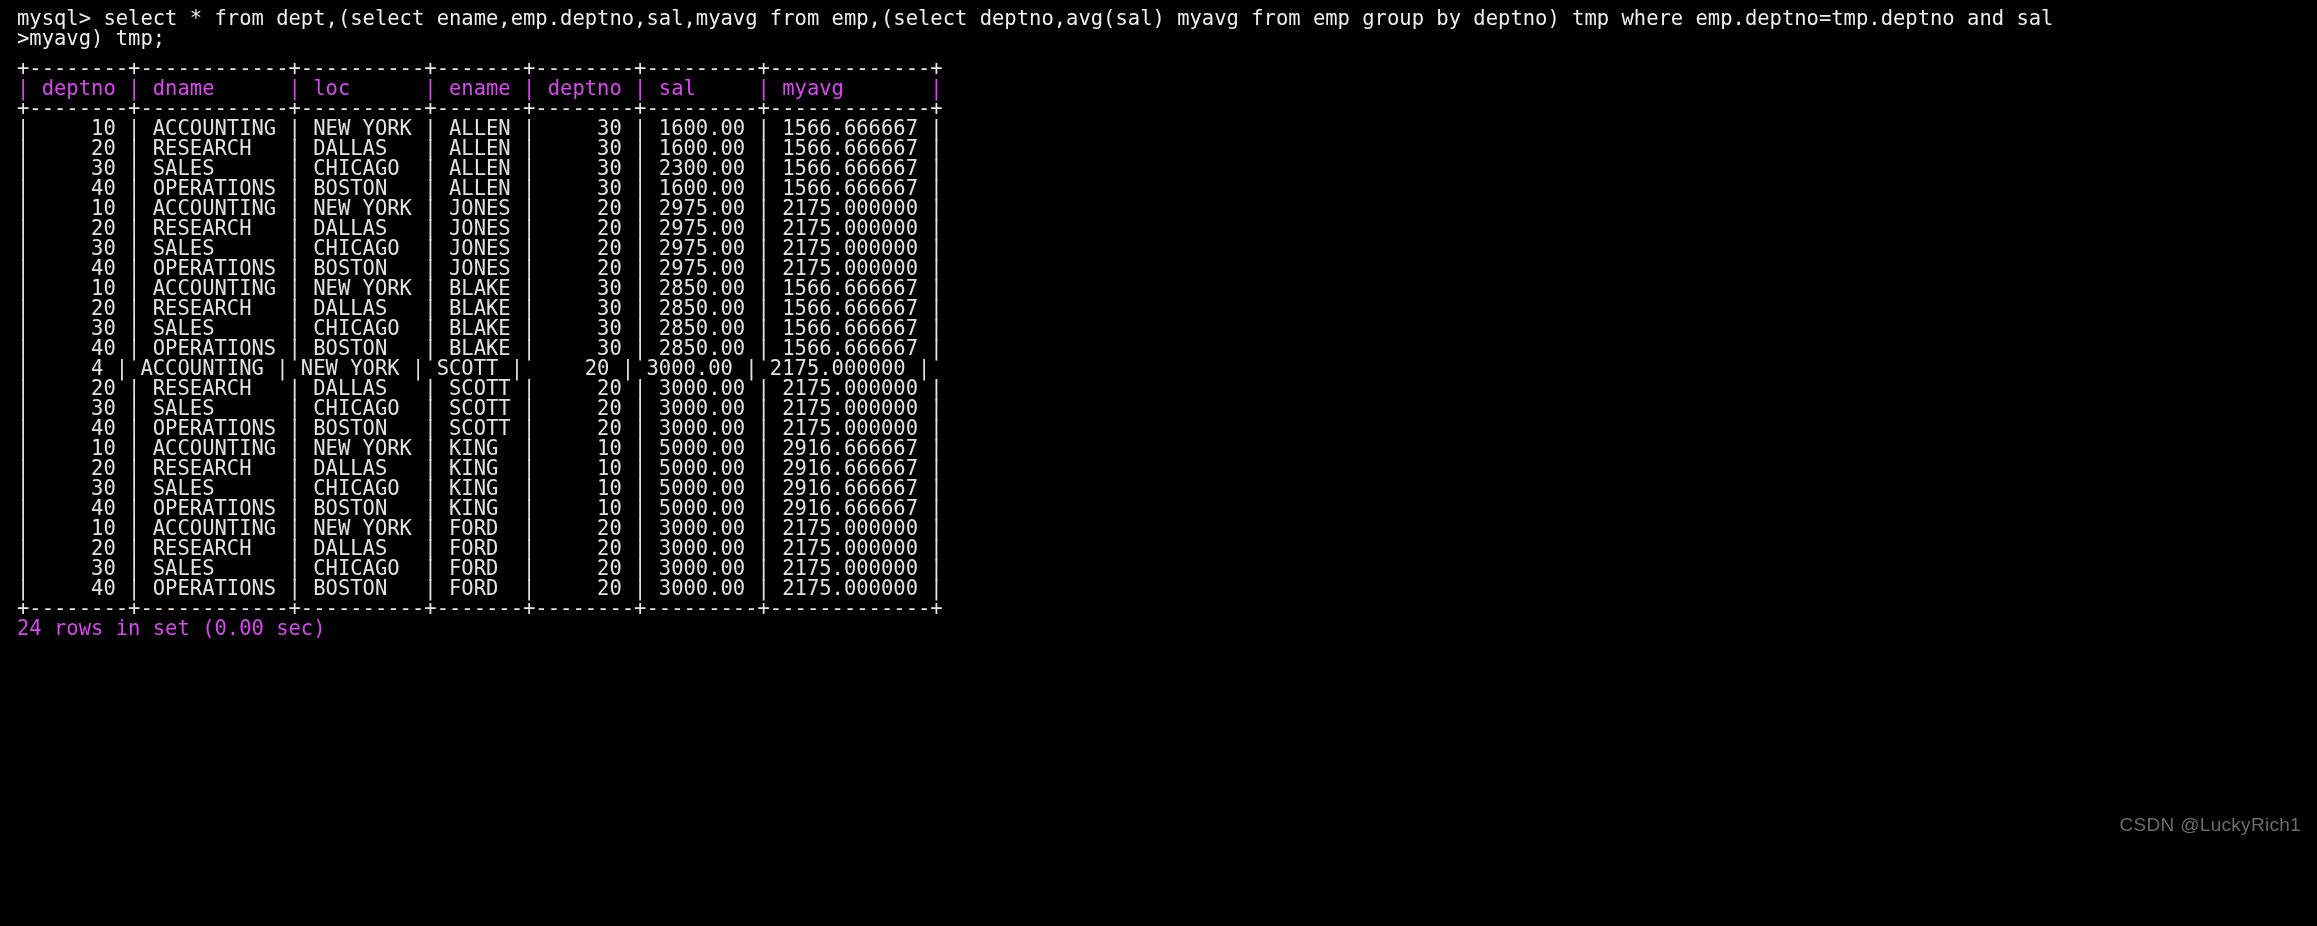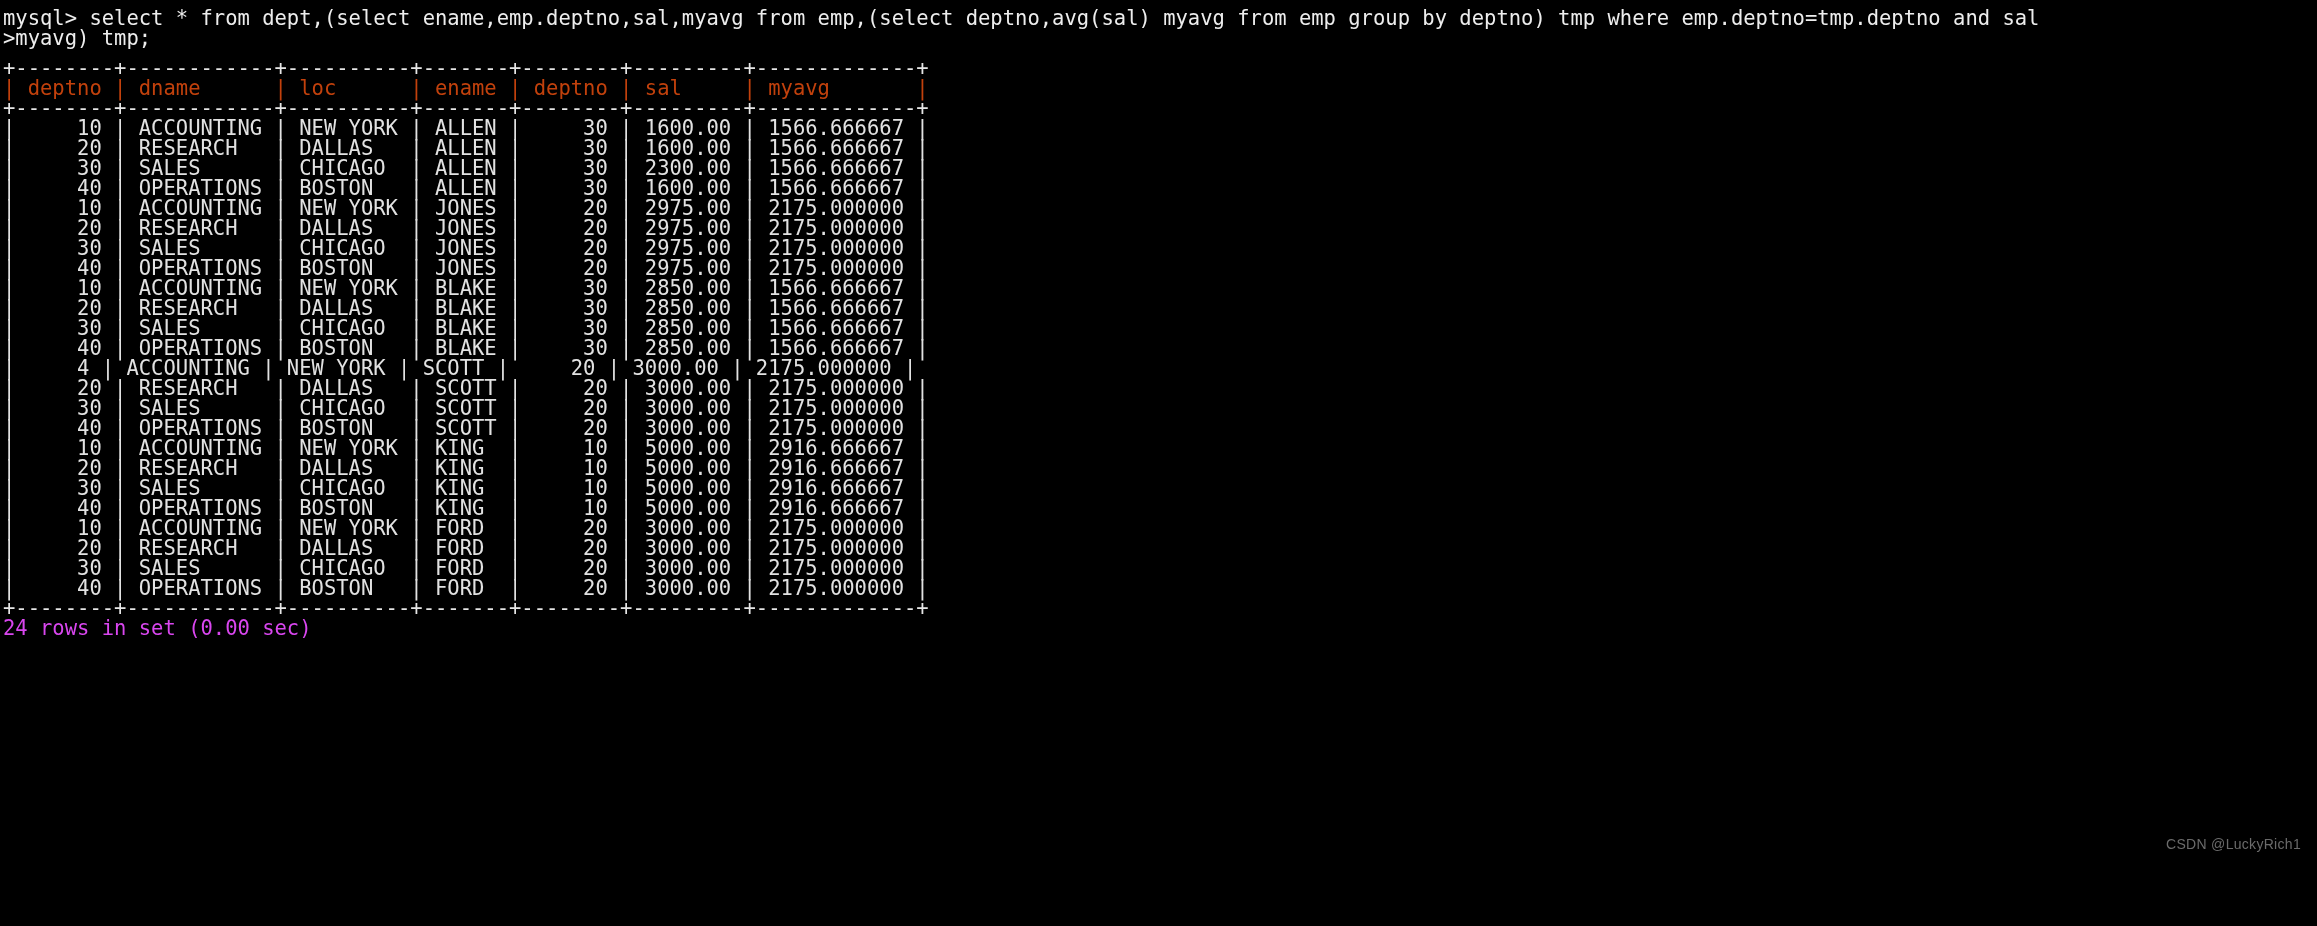--- a/index.html
+++ b/index.html
@@ -14,44 +14,44 @@
     overflow: hidden;
     font-family: "DejaVu Sans Mono", "Liberation Mono", monospace;
   }
   #terminal {
     width: 2317px;
     height: 861px;
     background: #000000;
     color: #d8d8d8;
     position: relative;
     box-sizing: border-box;
-    padding: 8px 0 0 2px;
+    padding: 8px 0 0 16px;
   }
   .line {
     font-family: "DejaVu Sans Mono", "Liberation Mono", monospace;
     font-size: 20.5px;
     line-height: 20px;
     letter-spacing: 0px;
     white-space: pre;
     color: #e6e6e6;
     padding-left: 1px;
     height: 20px;
   }
   .line.cmd { color: #ededed; }
   .line.rule { color: #e6e6e6; }
-  .line.head { color: #c2410c; }
+  .line.head { color: #d946ef; }
   .line.row  { color: #e2e2e2; }
   .line.status { color: #d946ef; }
   .spacer-sm { height: 10px; }
   #watermark {
     position: absolute;
     right: 16px;
-    bottom: 9px;
+    bottom: 25px;
     font-family: "Liberation Sans", sans-serif;
-    font-size: 14px;
+    font-size: 19px;
     color: #6b6b6b;
     letter-spacing: 0.3px;
     white-space: pre;
   }
 </style>
 </head>
 <body>
 
 <div id="terminal">
 

